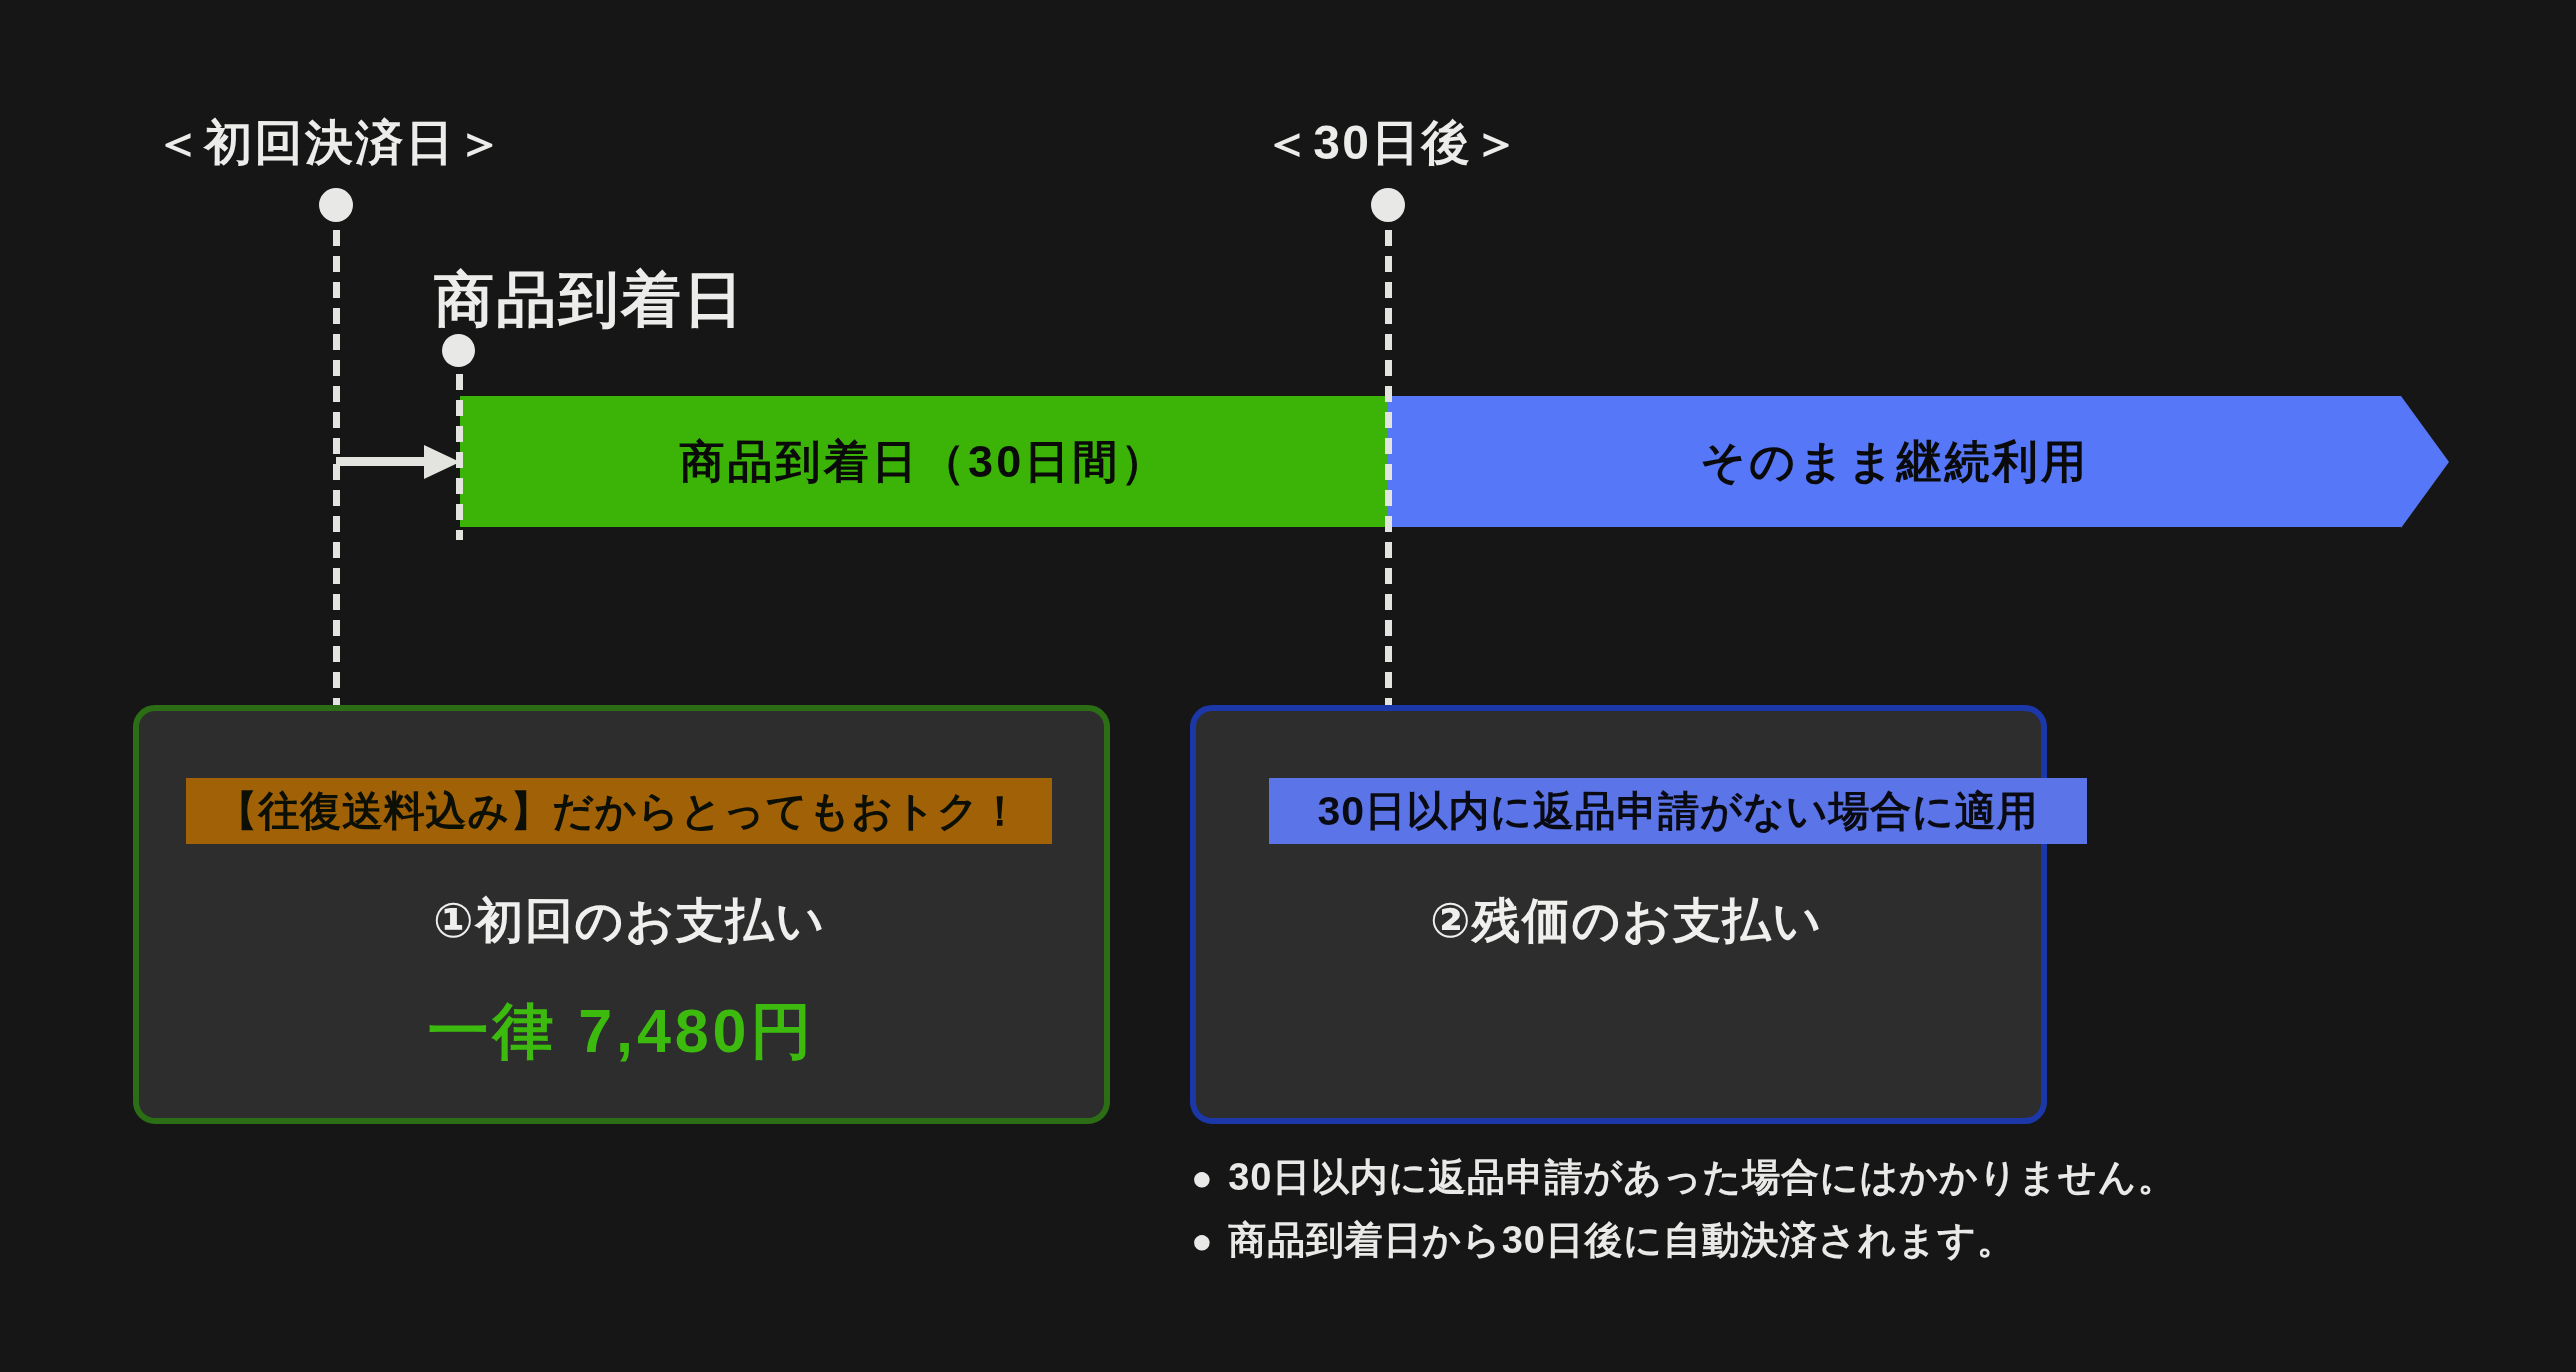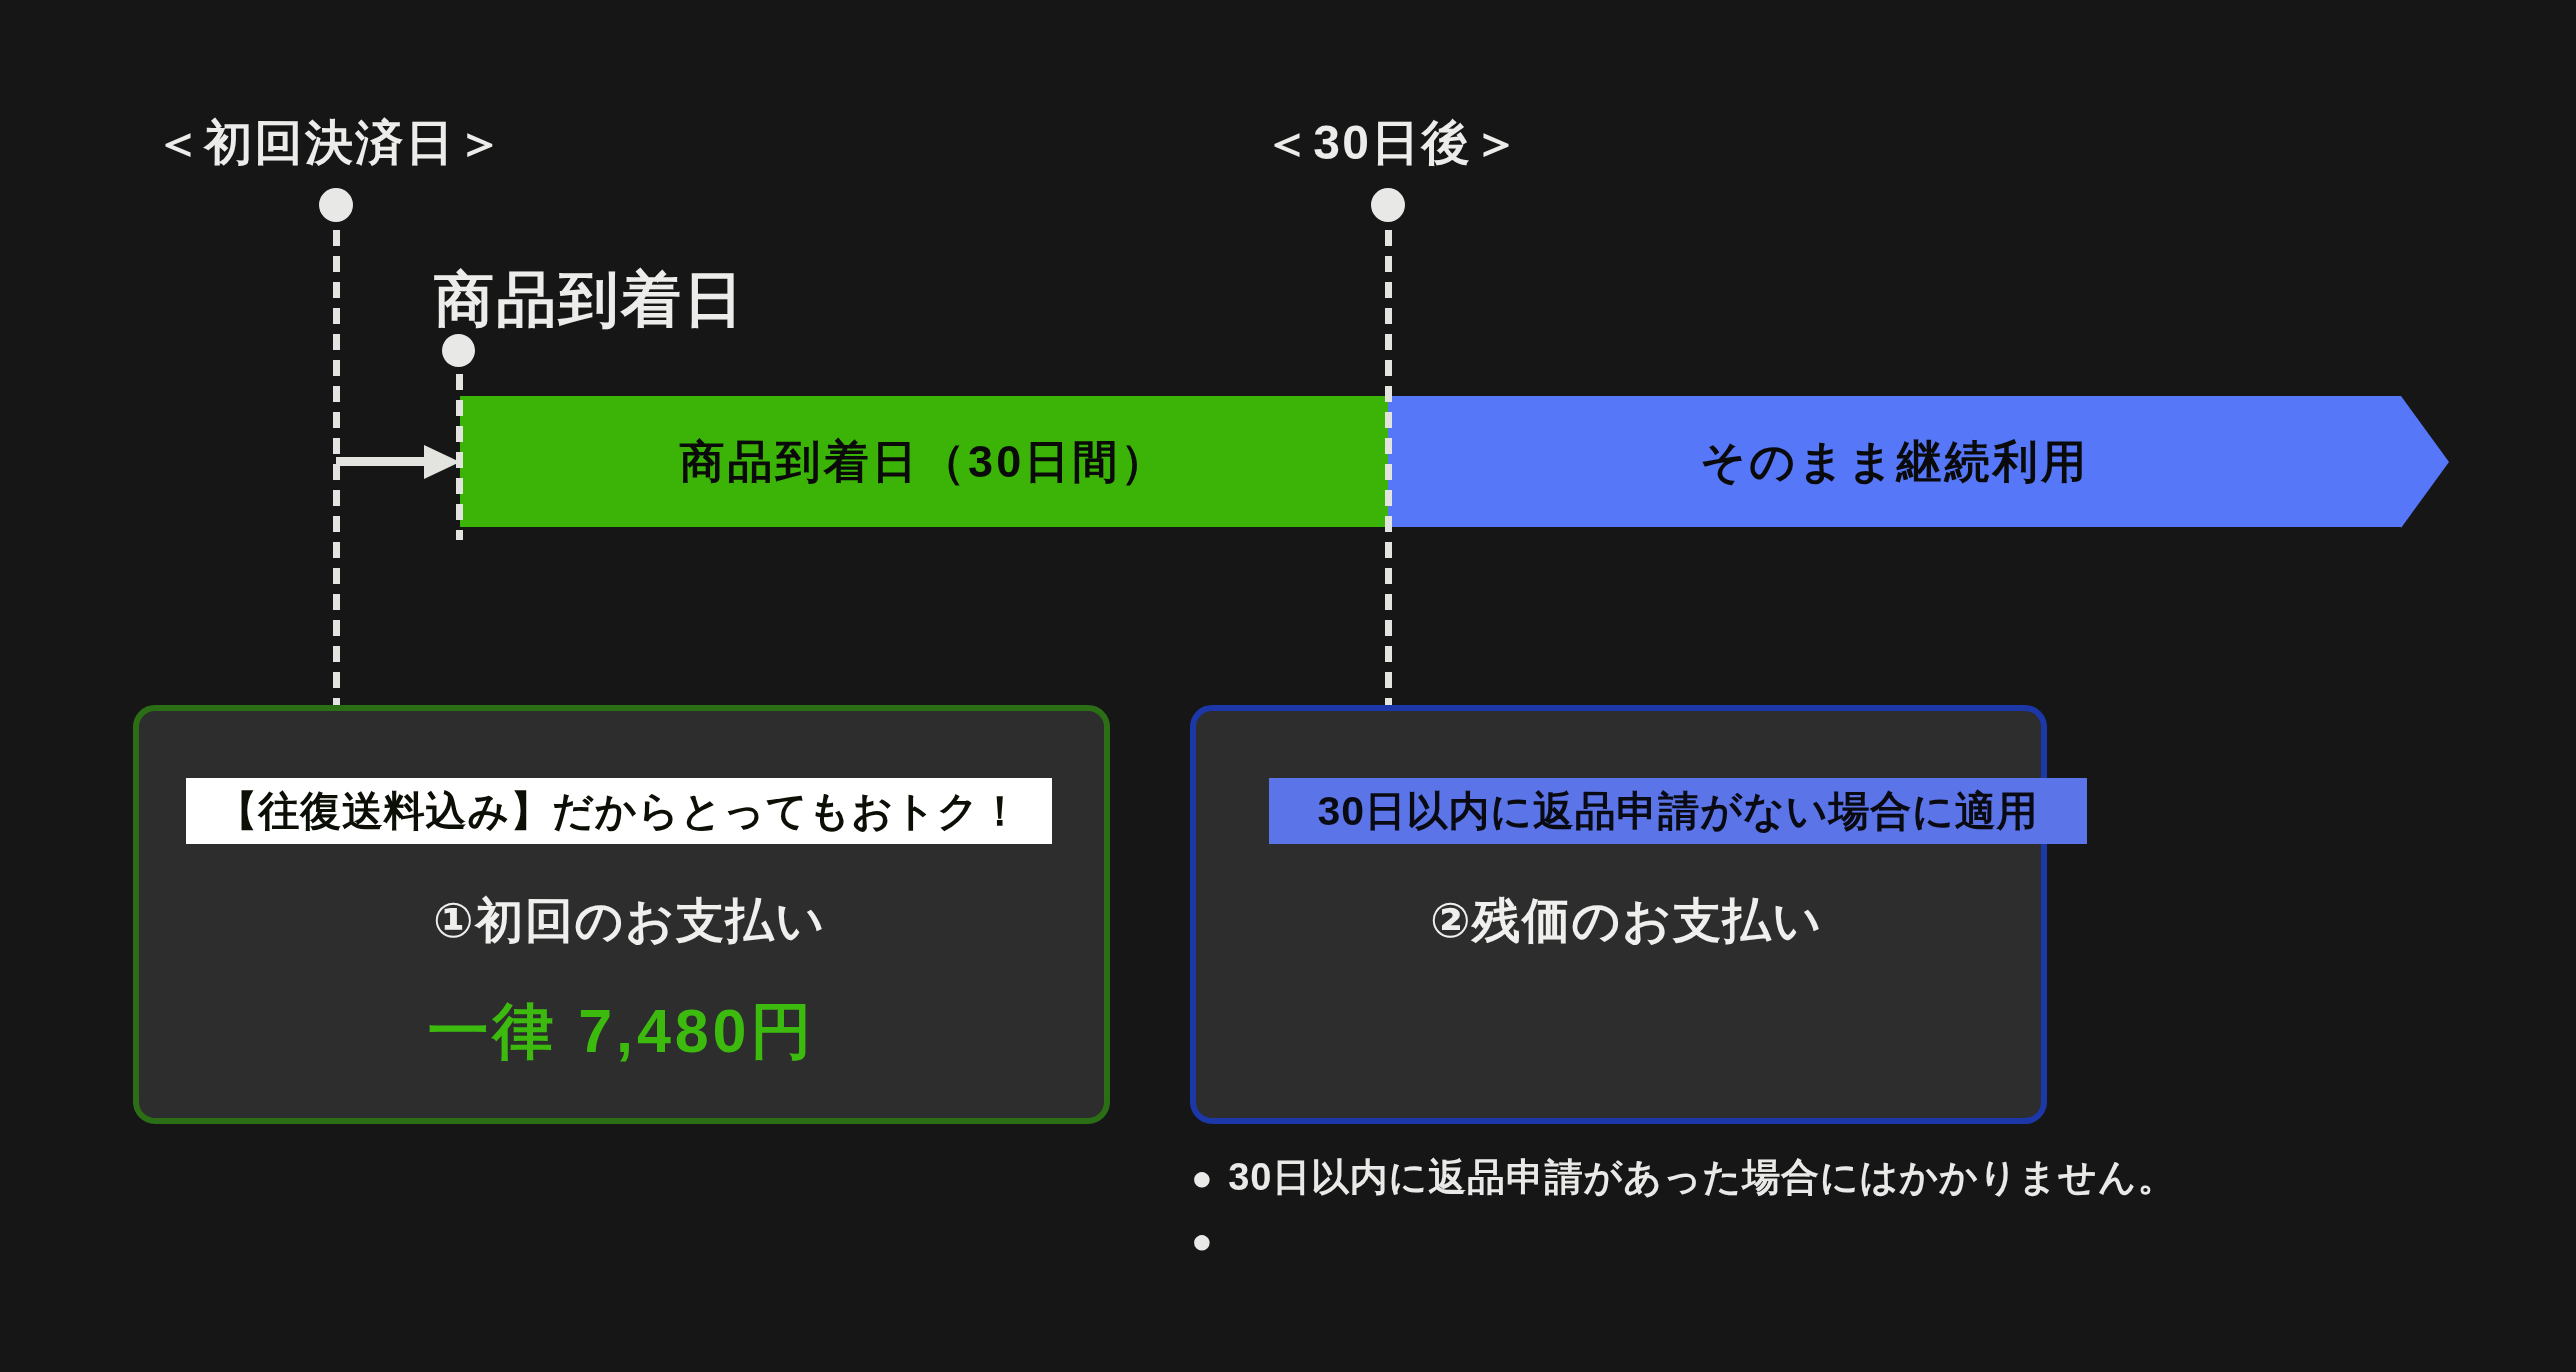--- a/index.html
+++ b/index.html
@@ -21,21 +21,21 @@
   .bar-green{background:#3bb407;}
   .bar-blue{background:#5577f8;}
   .bar-label{color:#0a0a0a;font-size:45px;letter-spacing:3.1px;white-space:nowrap;}
   .bar-arrowhead{position:absolute;top:396px;width:0;height:0;z-index:1;
     border-top:66px solid transparent;border-bottom:66px solid transparent;border-left:48px solid #5577f8;}
   .card{position:absolute;top:705px;height:419px;background:#2d2d2d;border-radius:22px;box-sizing:border-box;z-index:2;}
   .card-green{border:6.3px solid #2c6e15;}
   .card-blue{border:6.3px solid #1c37a8;}
   .badge{position:absolute;height:66px;display:flex;align-items:center;justify-content:center;
     font-size:41px;letter-spacing:0.8px;white-space:nowrap;}
-  .badge-green{background:#ffffff;color:#0b0f06;}
+  .badge-green{background:#a16207;color:#0b0f06;}
   .badge-blue{background:#5b74e8;color:#0a0b12;}
   .card-title{position:absolute;left:0;width:100%;top:178px;text-align:center;color:#efefed;font-size:48px;letter-spacing:1.6px;padding-left:8px;}
   .card-price{position:absolute;left:0;width:100%;top:280px;text-align:center;color:#3cbb0e;font-size:61px;letter-spacing:3.9px;}
   .notes{position:absolute;left:1191px;top:1146px;z-index:2;}
   .note-line{display:flex;align-items:center;gap:15.6px;height:63px;color:#e9e9e7;}
   .note-bullet{font-size:36px;line-height:1;}
   .note-text{font-size:38px;letter-spacing:0.8px;white-space:nowrap;}
 </style>
 </head>
 <body>
@@ -76,17 +76,18 @@
     <div class="card-title">②残価のお支払い</div>
   </div>
 
   <div class="notes">
     <div class="note-line">
       <span class="note-bullet">●</span>
       <span class="note-text">30日以内に返品申請があった場合にはかかりません。</span>
     </div>
     <div class="note-line">
       <span class="note-bullet">●</span>
+      <span class="note-text">商品到着日から30日後に自動決済されます。</span>
     </div>
   </div>
 
 </div>
 
 
 </body></html>

